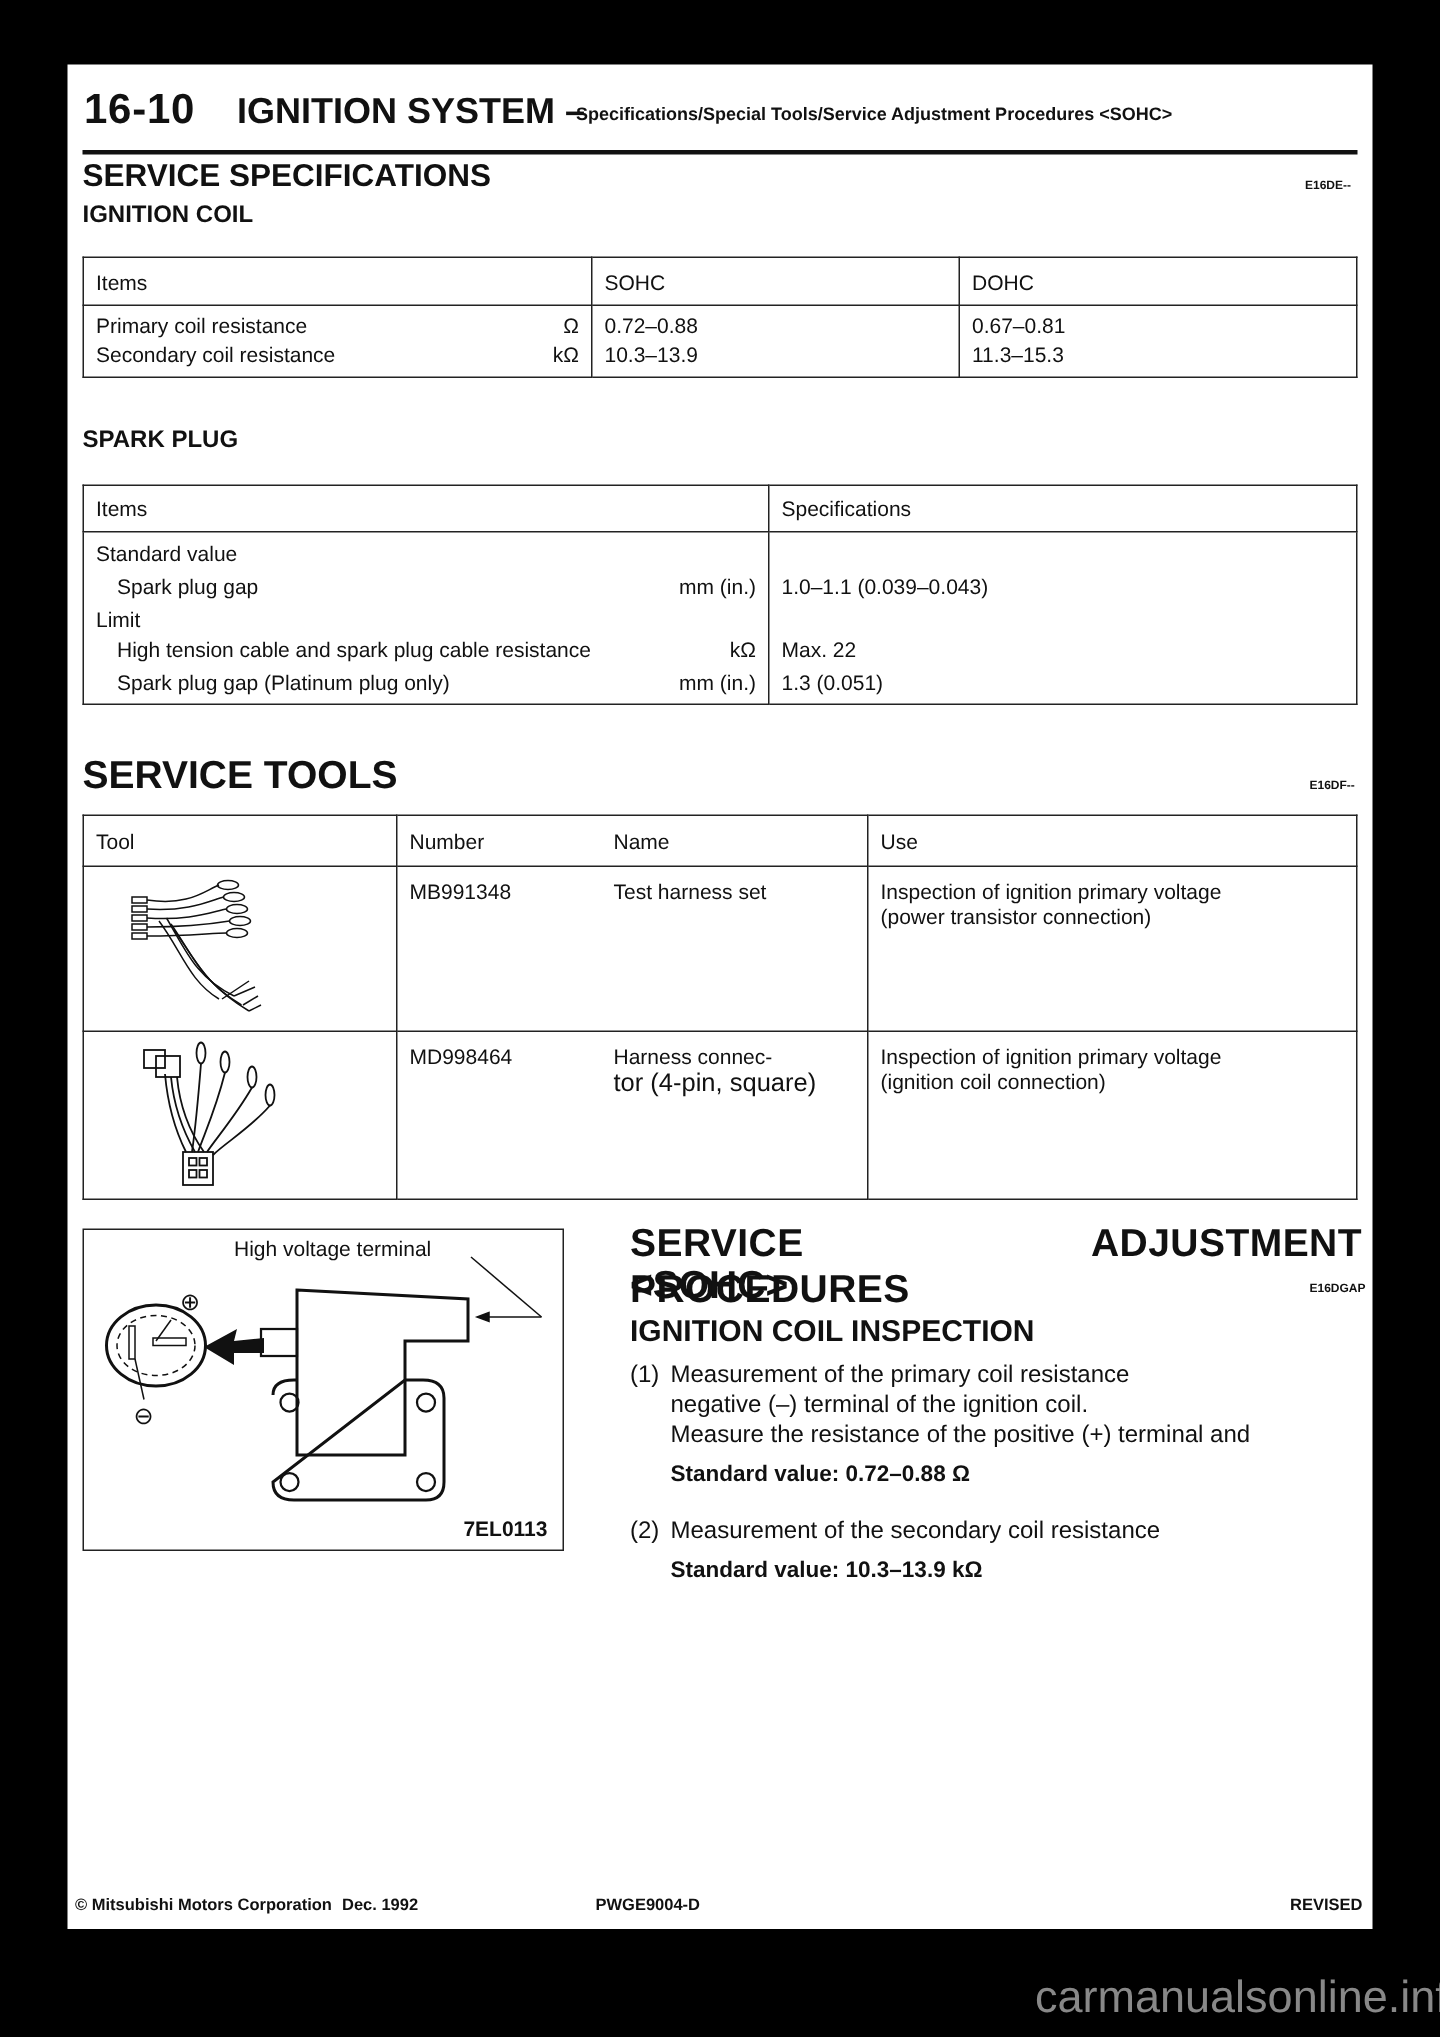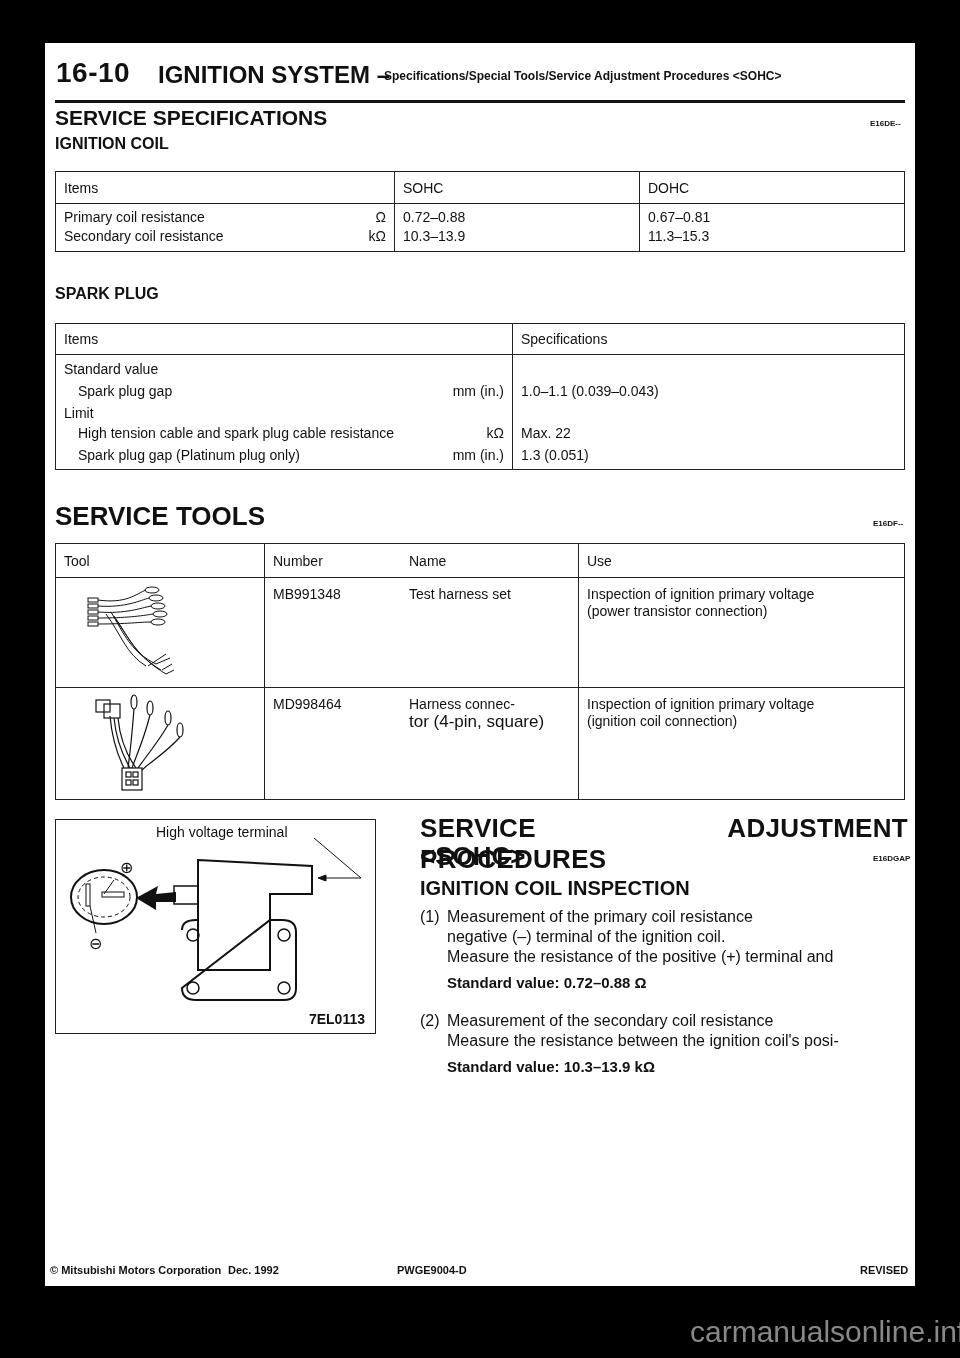--- a/index.html
+++ b/index.html
@@ -216,21 +216,20 @@
 
   <div class="abs bodytext" style="left:375px; top:864px; width:490px;">
     <div><span style="display:inline-block; width:27px;">(1)</span><span>Measurement of the primary coil resistance</span></div>
     <div style="padding-left:27px;">negative (–) terminal of the ignition coil.</div>
     <div style="padding-left:27px;">Measure the resistance of the positive (+) terminal and</div>
     <div style="padding-left:27px; margin-top:6px; font-weight:bold; font-size:15px;">Standard value:  0.72–0.88 Ω</div>
   </div>
 
   <div class="abs bodytext" style="left:375px; top:968px; width:490px;">
     <div><span style="display:inline-block; width:27px;">(2)</span><span>Measurement of the secondary coil resistance</span></div>
-    <div style="padding-left:27px;">Measure the resistance between the ignition coil's posi-</div>
     <div style="padding-left:27px; margin-top:6px; font-weight:bold; font-size:15px;">Standard value:  10.3–13.9 kΩ</div>
   </div>
 
   <div class="abs footer" style="left:5px; top:1221px;">© Mitsubishi Motors Corporation</div>
   <div class="abs footer" style="left:183px; top:1221px;">Dec. 1992</div>
   <div class="abs footer" style="left:352px; top:1221px;">PWGE9004-D</div>
   <div class="abs footer" style="left:815px; top:1221px;">REVISED</div>
 </div>
 
 <div class="abs" style="left:690px; top:1315px; font-size:30px; color:#888;">carmanualsonline.info</div>

